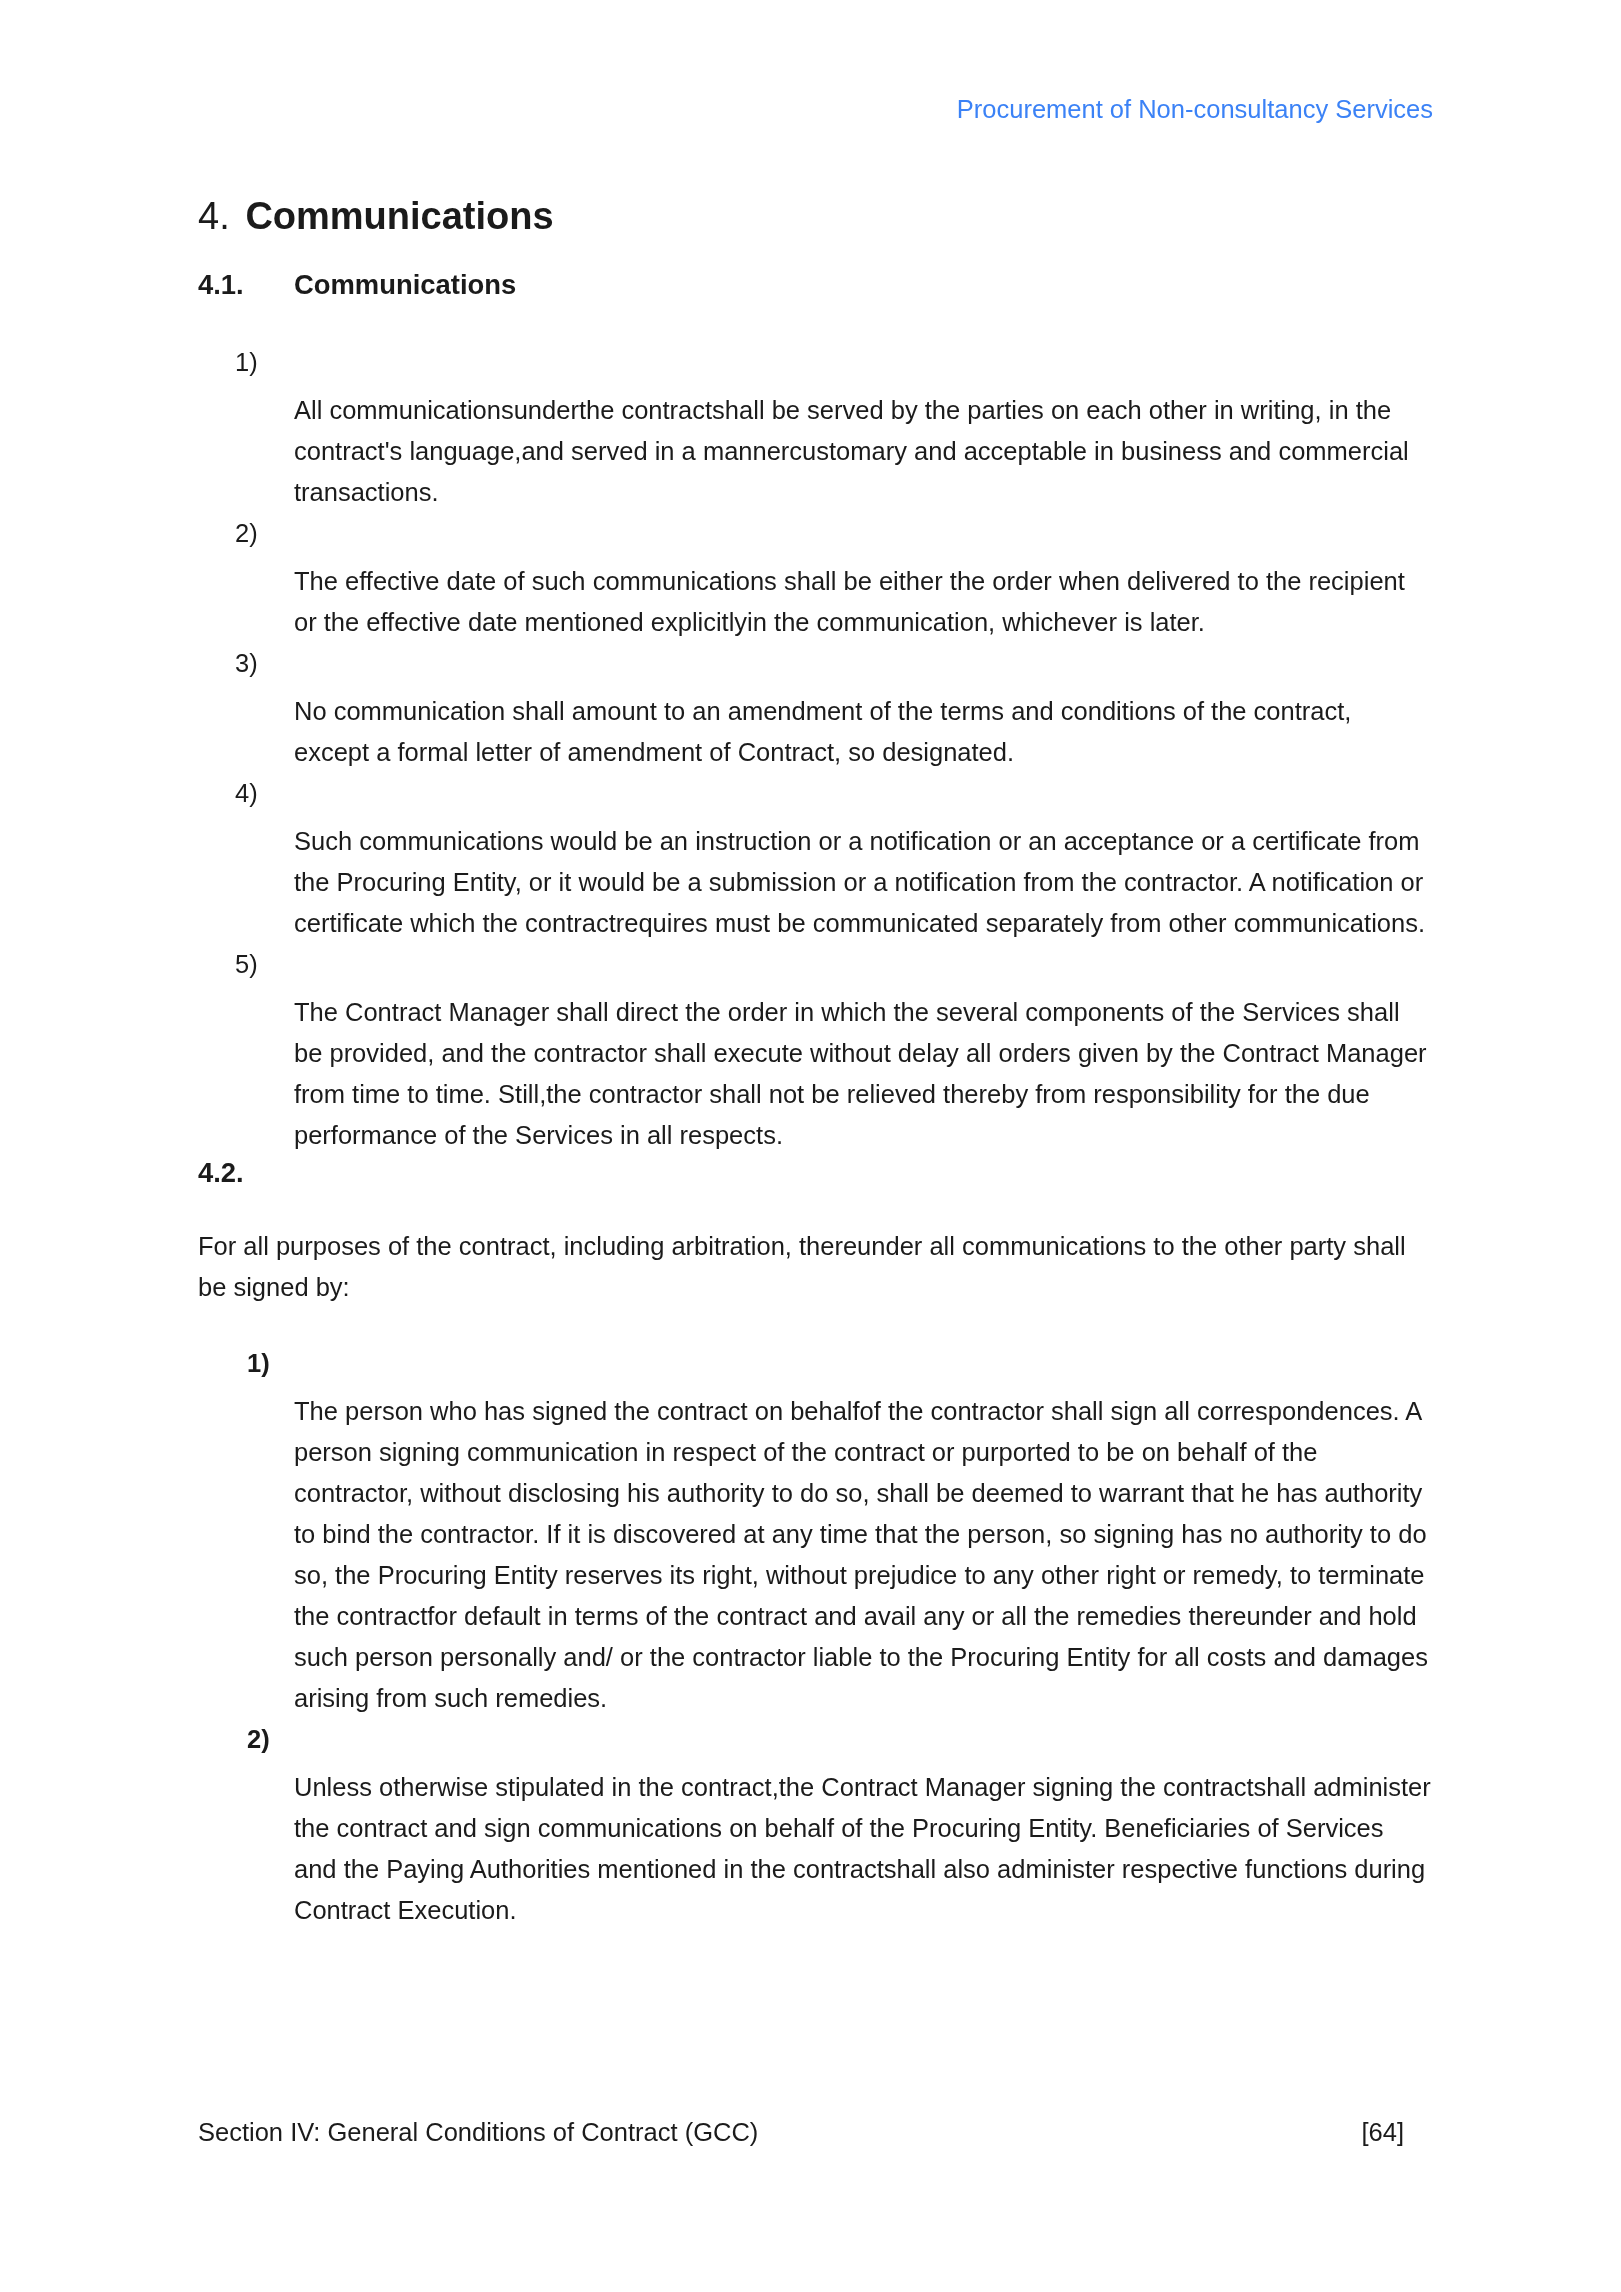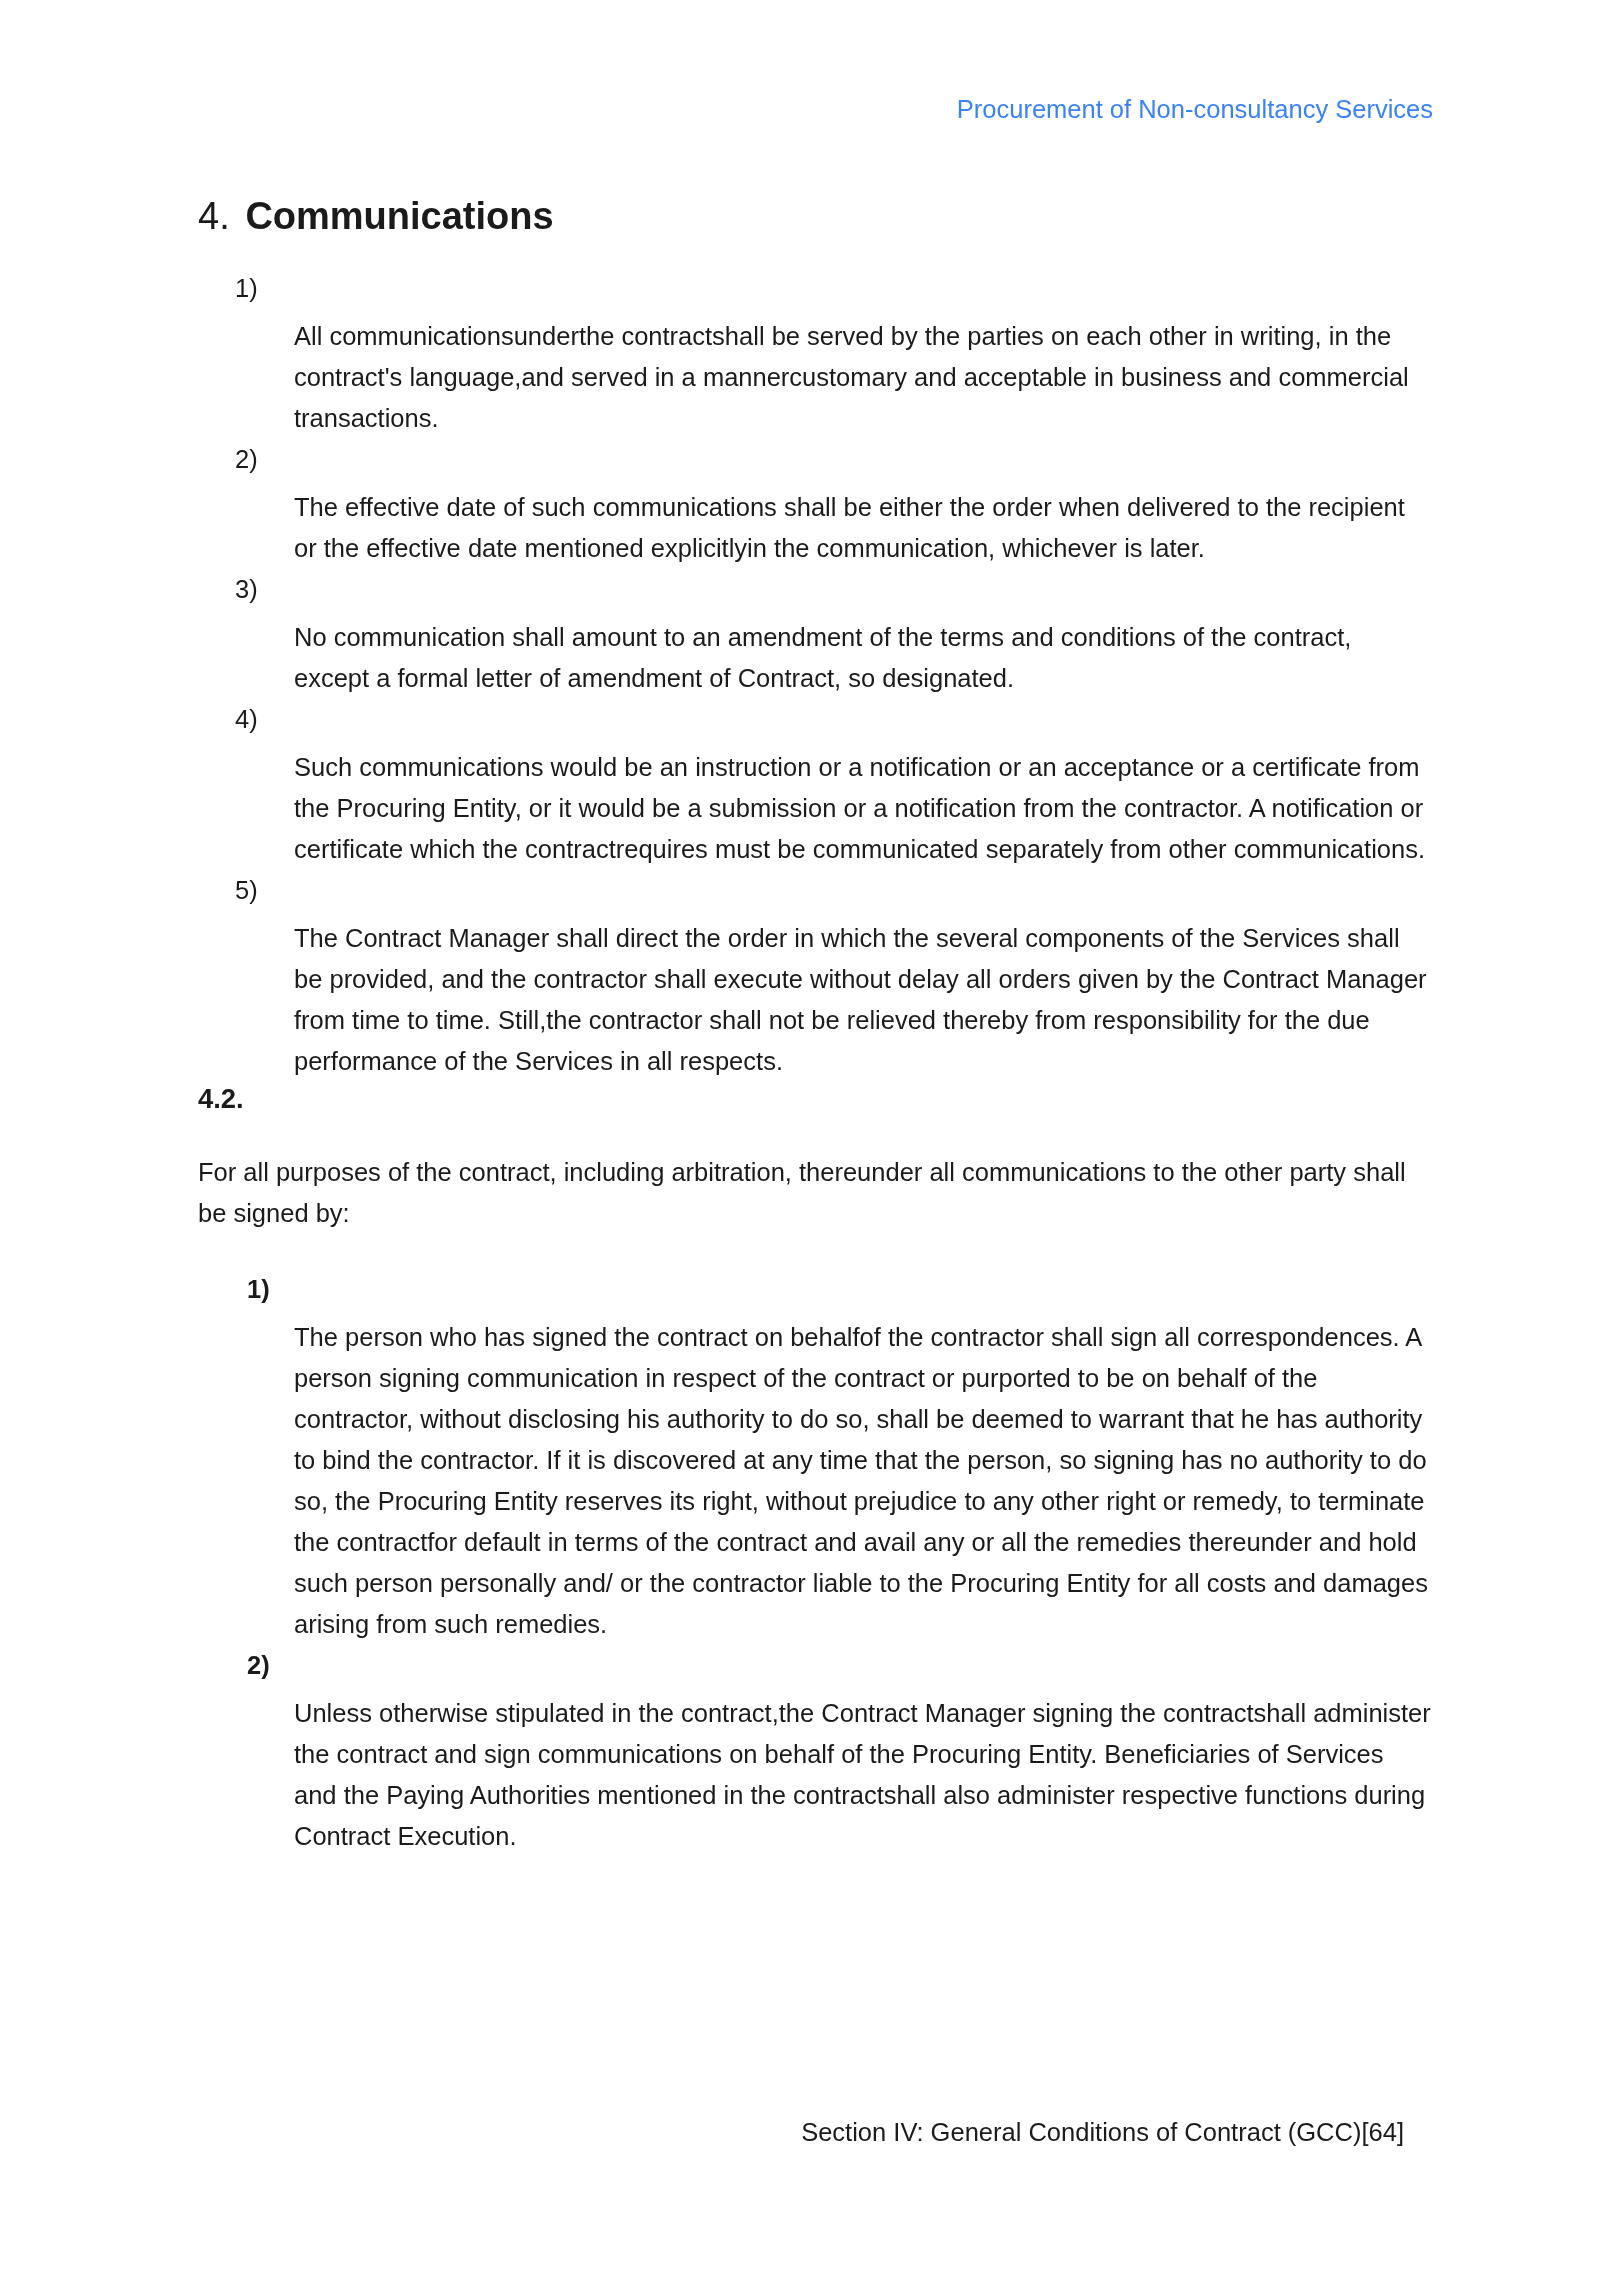--- a/index.html
+++ b/index.html
@@ -65,41 +65,45 @@
     font-size: 25.5px;
     line-height: 41px;
     margin-top: 0;
   }
   .footer {
     position: absolute;
     top: 2117px;
     left: 198px;
     right: 188px;
     display: flex;
-    justify-content: flex-end;
+    justify-content: space-between;
     font-size: 25.5px;
     line-height: 31px;
   }
   .footer .pagenum { padding-right: 29px; }
 </style>
 </head>
 <body>
 
 <div class="page">
 
   <div class="header">
     <span>Procurement of Non-consultancy Services</span>
   </div>
 
   <div class="content">
 
     <h1 class="title">
       <span class="title-num">4.</span><span class="title-text">Communications</span>
     </h1>
 
+    <div class="section-heading">
+      <span class="sec-num">4.1.</span>
+      <span class="sec-title">Communications</span>
+    </div>
 
     <div class="list list-1">
       <div class="item">
         <span class="marker">1)</span>
         <span class="item-text">All communicationsunderthe contractshall be served by the parties on each other in writing, in the contract's language,and served in a mannercustomary and acceptable in business and commercial transactions.</span>
       </div>
       <div class="item">
         <span class="marker">2)</span>
         <span class="item-text">The effective date of such communications shall be either the order when delivered to the recipient or the effective date mentioned explicitlyin the communication, whichever is later.</span>
       </div>

